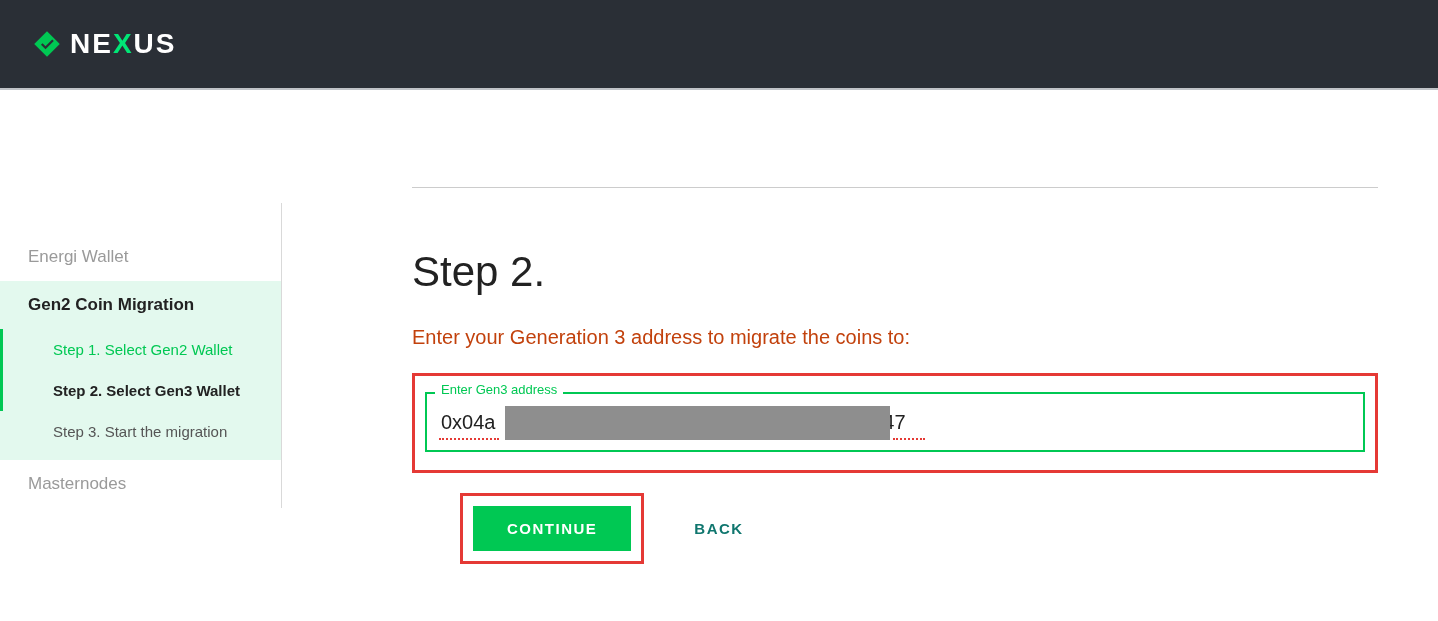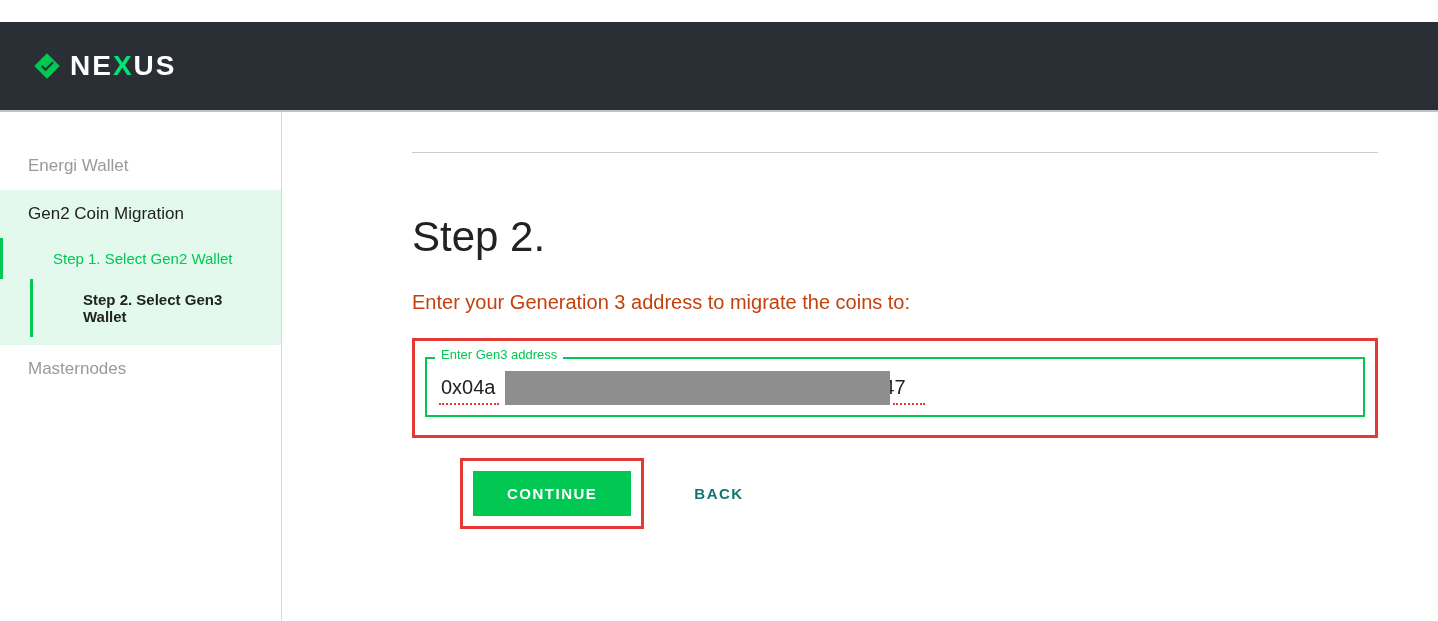--- a/index.html
+++ b/index.html
@@ -5,57 +5,56 @@
   * { box-sizing: border-box; margin: 0; padding: 0; }
   html, body { width: 1438px; height: 621px; font-family: "Segoe UI", Arial, sans-serif; background:#fff; color:#333; }
   
   .header {
     background: #2a2f36;
     height: 90px;
     display: flex;
     align-items: center;
     padding-left: 32px;
     border-bottom: 2px solid #bfc3c7;
-    margin-top: 22px;
   }
   .logo { display:flex; align-items:center; gap:8px; }
   .logo-icon { width:30px; height:30px; display:block; }
   .logo-text { color:#fff; font-size:28px; font-weight:700; letter-spacing:2px; display:flex; }
   .logo-text .green { color:#00e676; }
   
-  .body { display:flex; height:calc(621px - 90px); }
+  .body { display:flex; height:calc(621px - 90px);align-items:center; }
   .sidebar {
     width: 300px;
     border-right: 1px solid #d9d9d9;
     padding-top: 30px;
   }
   .side-item {
     padding: 14px 28px;
     color:#9a9a9a;
     font-size:17px;
     cursor:pointer;
   }
   .side-item.active-parent {
     color:#222;
-    font-weight:400;
+    font-weight:700;
     background:#e3f9ee;
   }
   .sub-steps {
     background:#e3f9ee;
     padding-bottom:8px;
   }
   .sub-step {
     padding:12px 28px 12px 50px;
     font-size:15px;
     color:#555;
     border-left:3px solid transparent;
     cursor:pointer;
   }
   .sub-step.done { color:#00c853; border-left:3px solid #00c853; }
-  .sub-step.current { color:#222; font-weight:700; border-left:3px solid #00c853;margin-left:30px; }
+  .sub-step.current { color:#222; font-weight:700; border-left:3px solid #00c853; }
   .main {
     flex:1;
     padding: 40px 60px 0 130px;
     position:relative;
   }
   .hr { border:none; border-top:1px solid #ccc; margin-bottom:60px; }
   .step-title { font-size:42px; font-weight:400; color:#222; margin-bottom:30px; }
   .step-desc { font-size:20px; color:#c2410c; margin-bottom:24px; }
   
   .field-wrap {
@@ -152,20 +151,21 @@
   </div>
 </div>
 
 <div class="body">
   <nav class="sidebar">
     <div class="side-item">Energi Wallet</div>
     <div class="side-item active-parent">Gen2 Coin Migration</div>
     <div class="sub-steps">
       <div class="sub-step done">Step 1. Select Gen2 Wallet</div>
       <div class="sub-step current">Step 2. Select Gen3 Wallet</div>
+      <div class="sub-step">Step 3. Start the migration</div>
     </div>
     <div class="side-item">Masternodes</div>
   </nav>
 
   <main class="main">
     <hr class="hr">
     <h1 class="step-title">Step 2.</h1>
     <p class="step-desc">Enter your Generation 3 address to migrate the coins to:</p>
 
     <div class="field-wrap">

